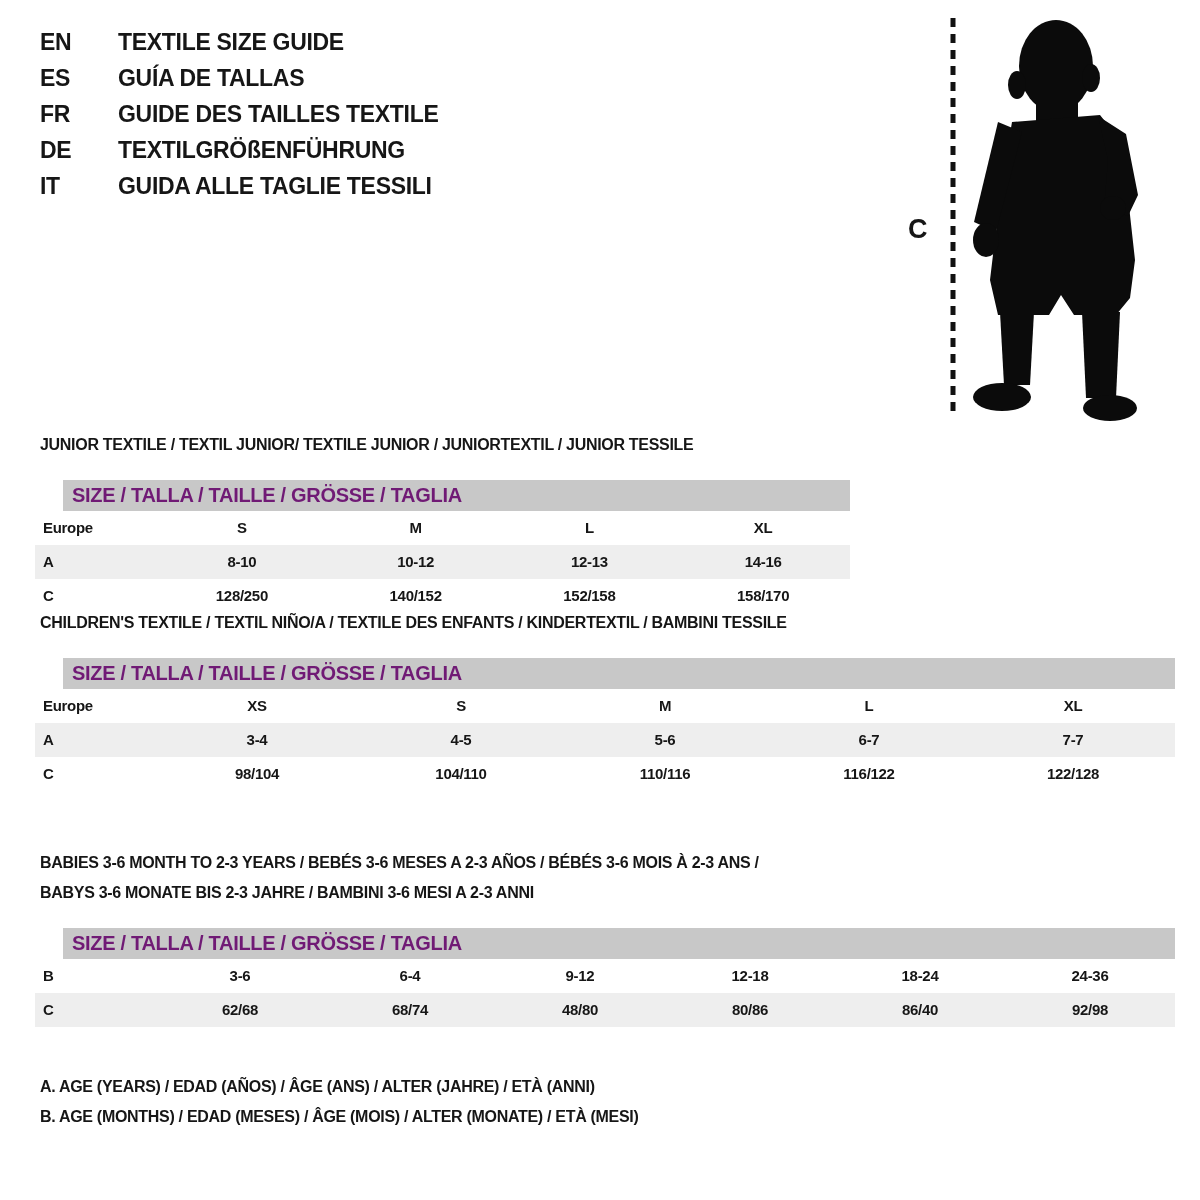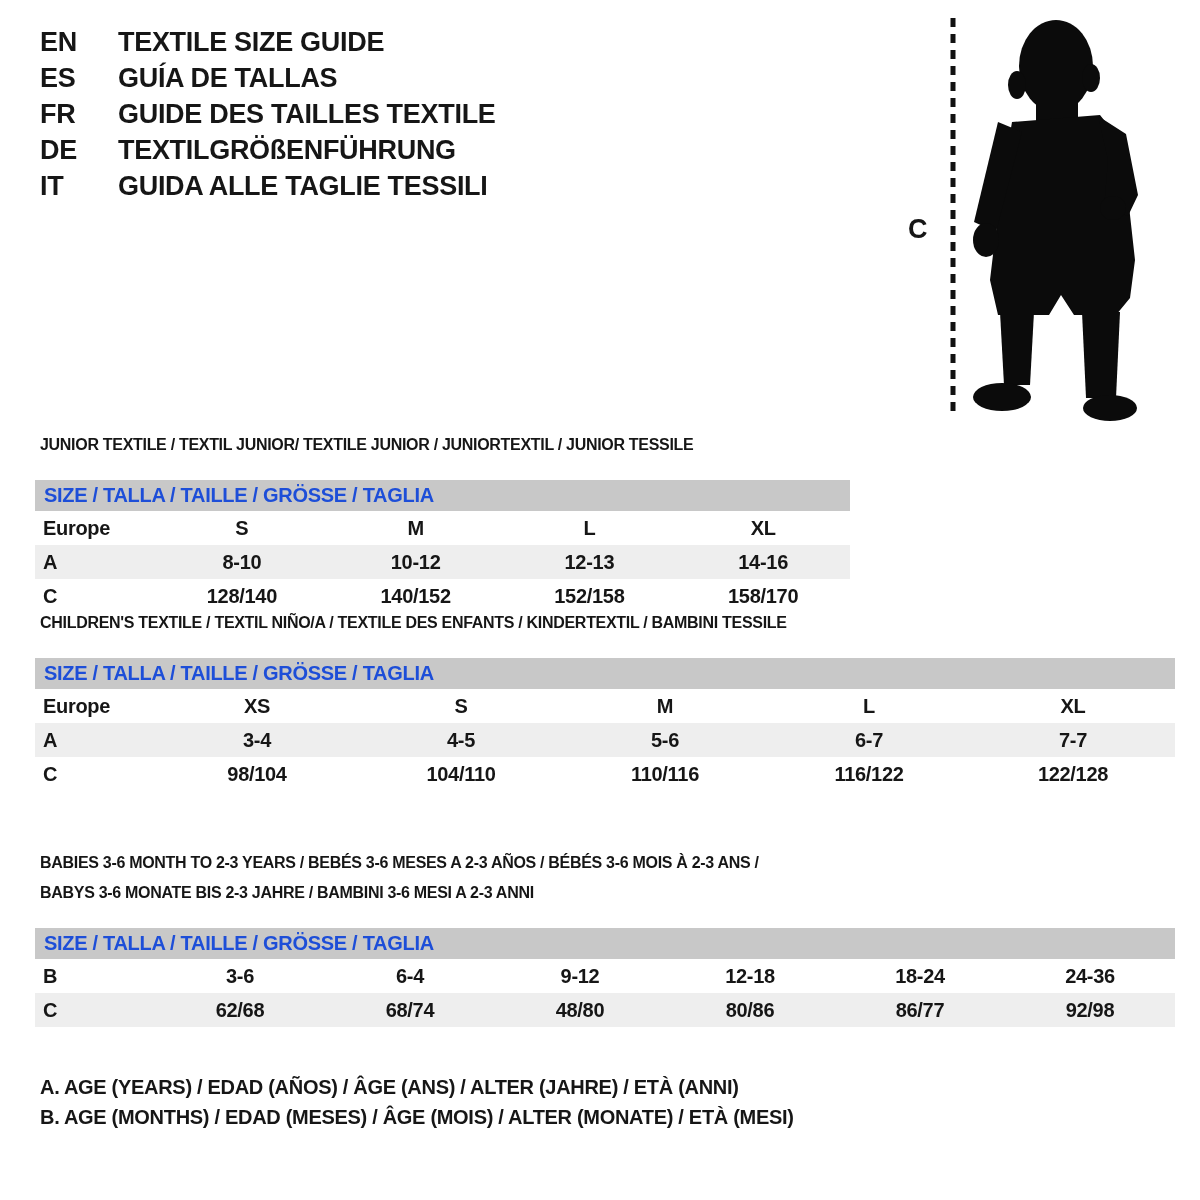--- a/index.html
+++ b/index.html
@@ -15,42 +15,43 @@
     background:var(--bg);
     color:var(--text);
     font-family:"Liberation Sans", sans-serif;
     font-weight:bold;
     letter-spacing:-0.3px;
     position:relative;
     overflow:hidden;
   }
   
   .langs{position:absolute;left:40px;top:24px;}
-  .lang-item{display:flex;font-size:27px;line-height:36px;}
+  .lang-item{display:flex;font-size:23px;line-height:36px;}
   .lang-code{width:78px;flex:0 0 78px;}
   
   .figure-wrap{position:absolute;left:940px;top:10px;width:210px;height:415px;}
   .c-label{position:absolute;left:908px;top:214px;font-size:27px;line-height:30px;}
   
   .section{position:absolute;left:35px;}
   .sec-title{font-size:16px;line-height:30px;padding-left:5px;white-space:nowrap;}
   .table{margin-top:20px;width:100%;}
   .thead{
     background:var(--header-bar);
     height:31px;line-height:31px;
     font-size:20px;padding-left:9px;
-    color:#1d4ed8;
+    color:#701a75;
+    margin-left:28px;
   }
-  .trow{display:flex;height:34px;line-height:34px;font-size:20px;}
+  .trow{display:flex;height:34px;line-height:34px;font-size:15px;}
   .trow.shaded{background:var(--row-shaded);}
   .tlabel{flex:0 0 120px;padding-left:8px;}
   .tcell{flex:1 1 0;text-align:center;}
   
   .legend{position:absolute;left:40px;top:1072px;}
-  .legend-line{font-size:20px;line-height:30px;white-space:nowrap;}
+  .legend-line{font-size:16px;line-height:30px;white-space:nowrap;}
 </style>
 </head>
 <body>
 
 <div class="langs">
     <div class="lang-item">
       <span class="lang-code">EN</span>
       <span class="lang-title">TEXTILE SIZE GUIDE</span>
     </div>
     <div class="lang-item">
@@ -112,21 +113,21 @@
       </div>
       <div class="trow shaded">
         <span class="tlabel">A</span>
         <span class="tcell">8-10</span>
         <span class="tcell">10-12</span>
         <span class="tcell">12-13</span>
         <span class="tcell">14-16</span>
       </div>
       <div class="trow">
         <span class="tlabel">C</span>
-        <span class="tcell">128/140</span>
+        <span class="tcell">128/250</span>
         <span class="tcell">140/152</span>
         <span class="tcell">152/158</span>
         <span class="tcell">158/170</span>
       </div>
     </div>
 </div>
 
 <div class="section" style="top:608px;width:1140px;">
   <div class="sec-title">CHILDREN'S TEXTILE / TEXTIL NIÑO/A / TEXTILE DES ENFANTS / KINDERTEXTIL / BAMBINI TESSILE</div>
   <div class="table">
@@ -171,21 +172,21 @@
         <span class="tcell">12-18</span>
         <span class="tcell">18-24</span>
         <span class="tcell">24-36</span>
       </div>
       <div class="trow shaded">
         <span class="tlabel">C</span>
         <span class="tcell">62/68</span>
         <span class="tcell">68/74</span>
         <span class="tcell">48/80</span>
         <span class="tcell">80/86</span>
-        <span class="tcell">86/77</span>
+        <span class="tcell">86/40</span>
         <span class="tcell">92/98</span>
       </div>
     </div>
 </div>
 
 <div class="legend">
   <div class="legend-line">A. AGE (YEARS) / EDAD (AÑOS) / ÂGE (ANS) / ALTER (JAHRE) / ETÀ (ANNI)</div>
   <div class="legend-line">B. AGE (MONTHS) / EDAD (MESES) / ÂGE (MOIS) / ALTER (MONATE) / ETÀ (MESI)</div>
 </div>
 

